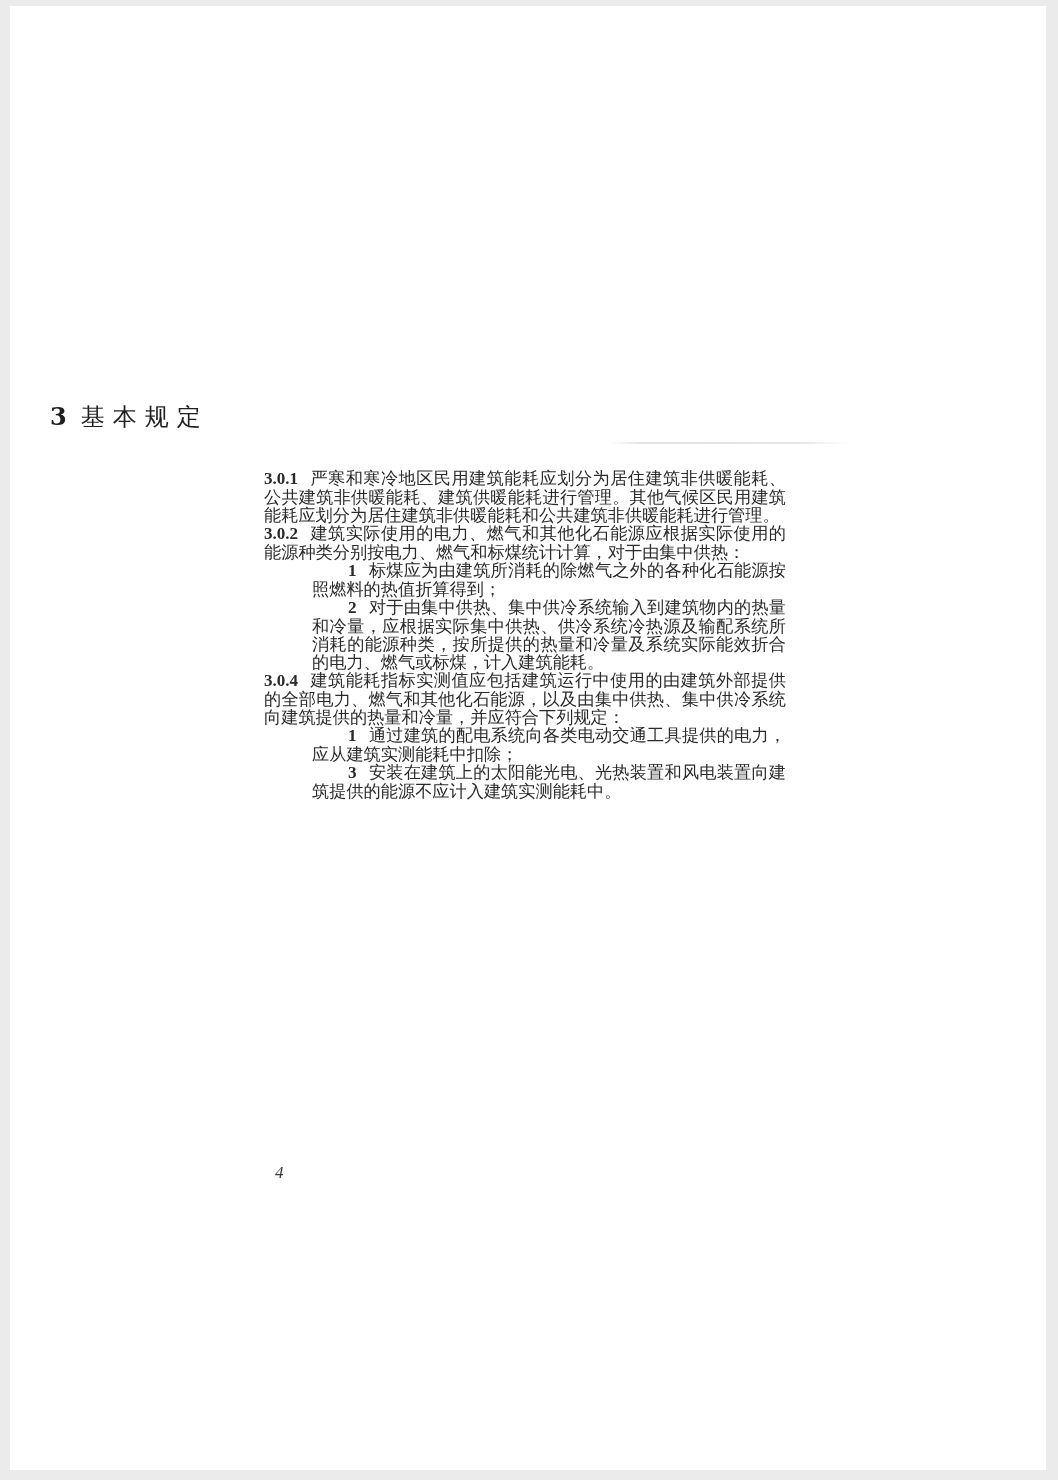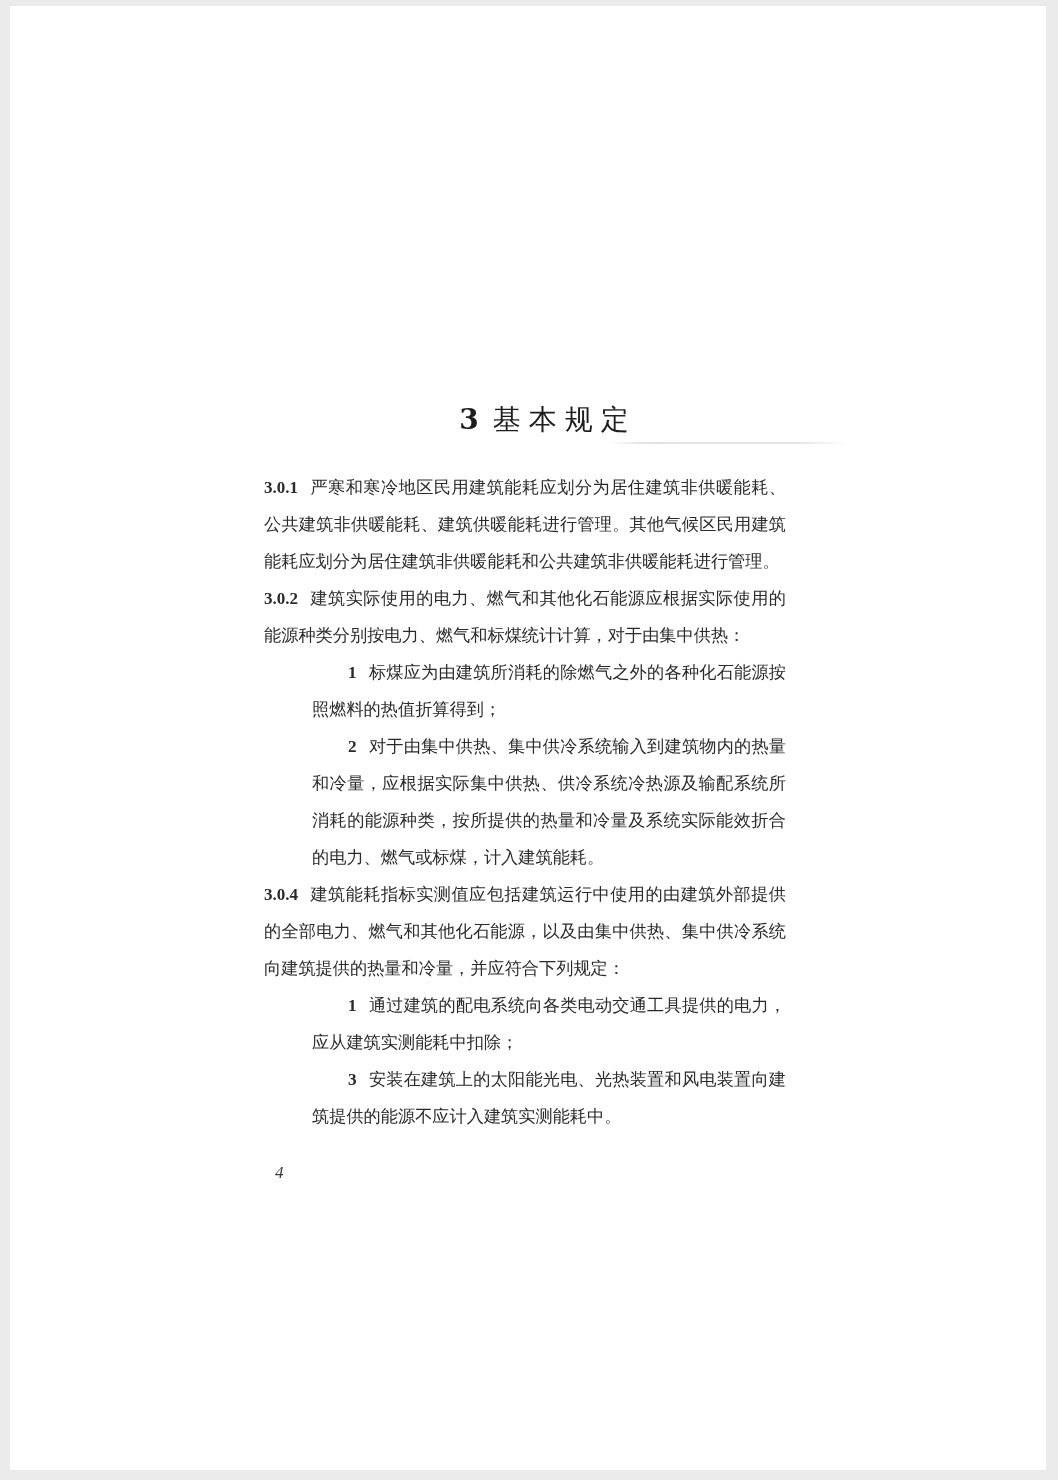--- a/index.html
+++ b/index.html
@@ -14,39 +14,39 @@
   .page {
     position: absolute;
     left: 10px; top: 6px;
     width: 1036px; height: 1464px;
     background: #ffffff;
   }
   .title {
     position: absolute;
     left: 0; right: 0;
     top: 395px;
-    text-align: center;
-    font-size: 28px;
+    text-align: left;
+    font-size: 24px;
     letter-spacing: 8px;
     color: #1e1e1e;
     padding-left: 40px;
   }
   .title .num { font-weight: bold; margin-right: 14px; letter-spacing: 0; }
   .smudge {
     position: absolute;
     left: 598px; top: 436px;
     width: 240px; height: 2px;
     background: linear-gradient(to right, rgba(200,200,200,0), #e2e2e2 15%, #e6e6e6 80%, rgba(220,220,220,0));
   }
   .body-text {
     position: absolute;
     left: 254px; top: 463px;
     width: 522px;
     font-size: 17.2px;
-    line-height: 37px;
+    line-height: 18px;
     text-align: justify;
     text-align-last: left;
   }
   .para { margin: 0; }
   .clause-no { font-weight: bold; margin-right: 12px; font-family: "Liberation Serif", serif; font-size: 17px; }
   .item { text-indent: 2.1em; margin-left: 48px; }
   .item-no { font-weight: bold; margin-right: 12px; font-family: "Liberation Serif", serif; }
   .page-num {
     position: absolute;
     left: 265px; top: 1157px;

